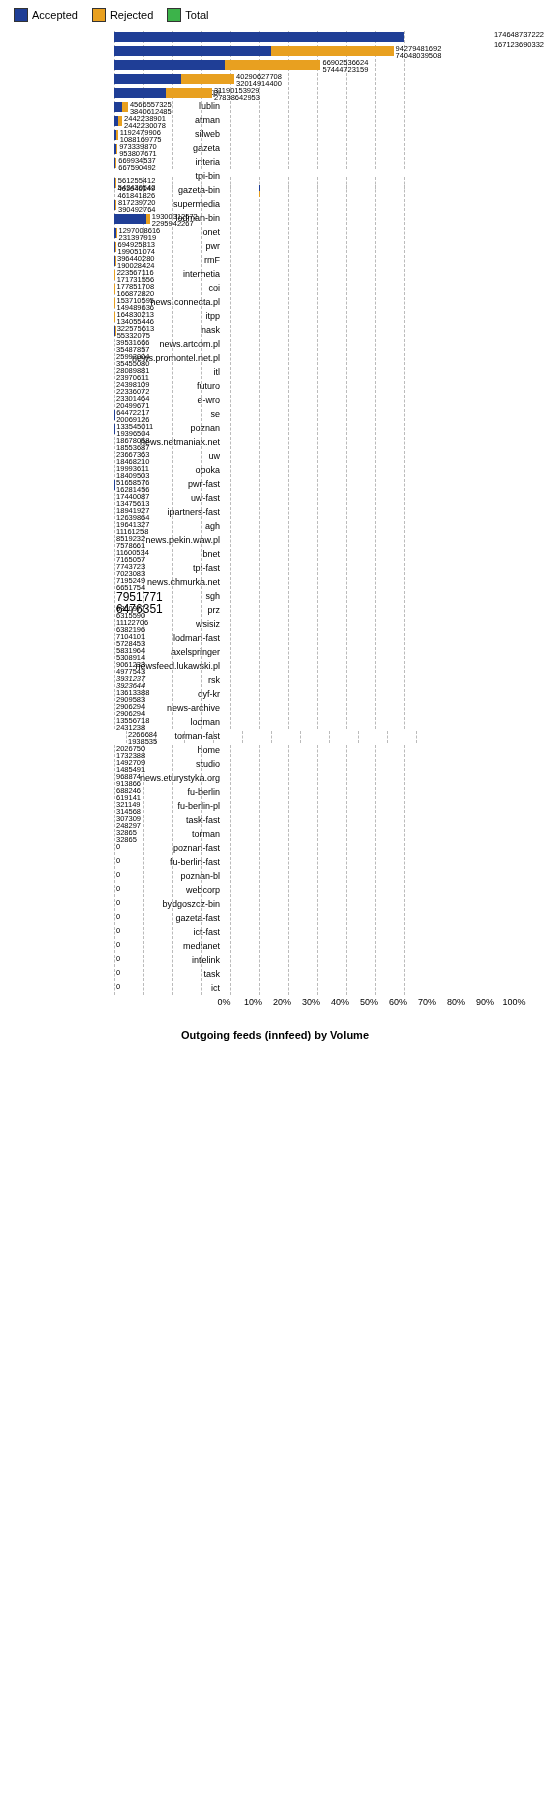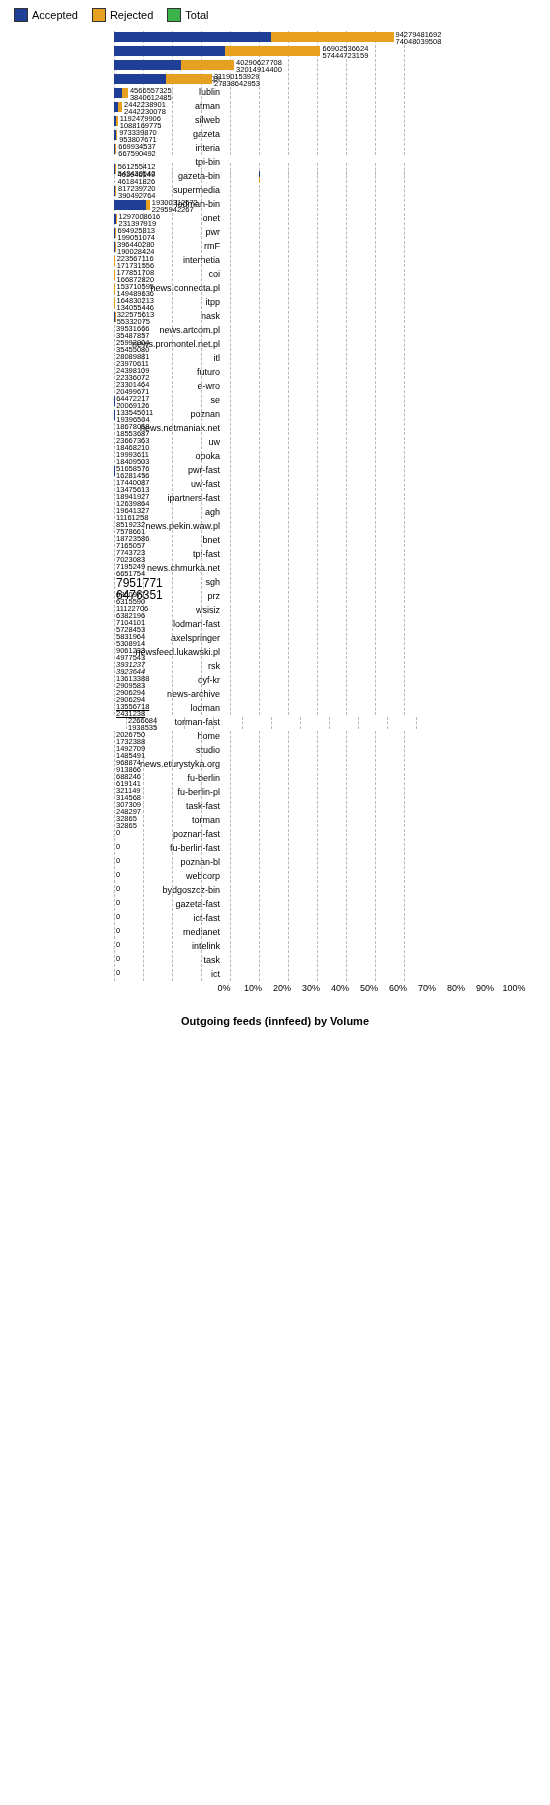--- a/index.html
+++ b/index.html
@@ -106,20 +106,41 @@
         <span>Rejected</span>
       </div>
       <div class="legend-item">
         <div class="legend-box" style="background:#3cb34a"></div>
         <span>Total</span>
       </div>
     </div>
   <div class="chart-area">
     <div class="rows-wrapper">
 
+    <div class="row" style="position: relative;">
+          <span class="row-label">atman-bin</span>
+          <div class="bar-section" style="position: relative; width: 290px;">
+            <div style="position: absolute; left: 0px; top: 0px; bottom: 0px; width: 1px; border-right: 1px dashed rgb(187, 187, 187); z-index: 0;"></div>
+            <div style="position: absolute; left: 29px; top: 0px; bottom: 0px; width: 1px; border-right: 1px dashed rgb(187, 187, 187); z-index: 0;"></div>
+            <div style="position: absolute; left: 58px; top: 0px; bottom: 0px; width: 1px; border-right: 1px dashed rgb(187, 187, 187); z-index: 0;"></div>
+            <div style="position: absolute; left: 87px; top: 0px; bottom: 0px; width: 1px; border-right: 1px dashed rgb(187, 187, 187); z-index: 0;"></div>
+            <div style="position: absolute; left: 116px; top: 0px; bottom: 0px; width: 1px; border-right: 1px dashed rgb(187, 187, 187); z-index: 0;"></div>
+            <div style="position: absolute; left: 145px; top: 0px; bottom: 0px; width: 1px; border-right: 1px dashed rgb(187, 187, 187); z-index: 0;"></div>
+            <div style="position: absolute; left: 174px; top: 0px; bottom: 0px; width: 1px; border-right: 1px dashed rgb(187, 187, 187); z-index: 0;"></div>
+            <div style="position: absolute; left: 203px; top: 0px; bottom: 0px; width: 1px; border-right: 1px dashed rgb(187, 187, 187); z-index: 0;"></div>
+            <div style="position: absolute; left: 232px; top: 0px; bottom: 0px; width: 1px; border-right: 1px dashed rgb(187, 187, 187); z-index: 0;"></div>
+            <div style="position: absolute; left: 261px; top: 0px; bottom: 0px; width: 1px; border-right: 1px dashed rgb(187, 187, 187); z-index: 0;"></div>
+            <div style="position: absolute; left: 290px; top: 0px; bottom: 0px; width: 1px; border-right: 1px dashed rgb(187, 187, 187); z-index: 0;"></div>
+            <div class="bar-accepted" style="width: 290px; position: relative; z-index: 1;"></div>
+          </div>
+          <div style="position: absolute; right: -88px; top: 0px; font-size: 7.5px; line-height: 1.3; white-space: nowrap;">
+            <div>174648737222</div>
+            <div>167123690332</div>
+          </div>
+        </div>
         <div class="row">
           <span class="row-label">astercity</span>
           <div class="bar-section" style="position: relative; width: 290px;">
             <div style="position: absolute; left: 0px; top: 0px; bottom: 0px; width: 1px; border-right: 1px dashed rgb(187, 187, 187); z-index: 0;"></div>
             <div style="position: absolute; left: 29px; top: 0px; bottom: 0px; width: 1px; border-right: 1px dashed rgb(187, 187, 187); z-index: 0;"></div>
             <div style="position: absolute; left: 58px; top: 0px; bottom: 0px; width: 1px; border-right: 1px dashed rgb(187, 187, 187); z-index: 0;"></div>
             <div style="position: absolute; left: 87px; top: 0px; bottom: 0px; width: 1px; border-right: 1px dashed rgb(187, 187, 187); z-index: 0;"></div>
             <div style="position: absolute; left: 116px; top: 0px; bottom: 0px; width: 1px; border-right: 1px dashed rgb(187, 187, 187); z-index: 0;"></div>
             <div style="position: absolute; left: 145px; top: 0px; bottom: 0px; width: 1px; border-right: 1px dashed rgb(187, 187, 187); z-index: 0;"></div>
             <div style="position: absolute; left: 174px; top: 0px; bottom: 0px; width: 1px; border-right: 1px dashed rgb(187, 187, 187); z-index: 0;"></div>
@@ -915,21 +936,21 @@
             <div style="position: absolute; left: 116px; top: 0px; bottom: 0px; width: 1px; border-right: 1px dashed rgb(187, 187, 187); z-index: 0;"></div>
             <div style="position: absolute; left: 145px; top: 0px; bottom: 0px; width: 1px; border-right: 1px dashed rgb(187, 187, 187); z-index: 0;"></div>
             <div style="position: absolute; left: 174px; top: 0px; bottom: 0px; width: 1px; border-right: 1px dashed rgb(187, 187, 187); z-index: 0;"></div>
             <div style="position: absolute; left: 203px; top: 0px; bottom: 0px; width: 1px; border-right: 1px dashed rgb(187, 187, 187); z-index: 0;"></div>
             <div style="position: absolute; left: 232px; top: 0px; bottom: 0px; width: 1px; border-right: 1px dashed rgb(187, 187, 187); z-index: 0;"></div>
             <div style="position: absolute; left: 261px; top: 0px; bottom: 0px; width: 1px; border-right: 1px dashed rgb(187, 187, 187); z-index: 0;"></div>
             <div style="position: absolute; left: 290px; top: 0px; bottom: 0px; width: 1px; border-right: 1px dashed rgb(187, 187, 187); z-index: 0;"></div>
             <div class="bar-accepted" style="width: 0.0216168px; position: relative; z-index: 1;"></div>
             <div class="bar-rejected" style="width: 0.0118974px; position: relative; z-index: 1;"></div>
             <div style="position: absolute; left: 2.03351px; top: 0px; font-size: 7.5px; white-space: nowrap; z-index: 2; line-height: 1;">
-              <div>18723586</div>
+              <div>11600534</div>
               <div>7165057</div>
             </div>
           </div>
         </div>
         <div class="row">
           <span class="row-label">tpi-fast</span>
           <div class="bar-section" style="position: relative; width: 290px;">
             <div style="position: absolute; left: 0px; top: 0px; bottom: 0px; width: 1px; border-right: 1px dashed rgb(187, 187, 187); z-index: 0;"></div>
             <div style="position: absolute; left: 29px; top: 0px; bottom: 0px; width: 1px; border-right: 1px dashed rgb(187, 187, 187); z-index: 0;"></div>
             <div style="position: absolute; left: 58px; top: 0px; bottom: 0px; width: 1px; border-right: 1px dashed rgb(187, 187, 187); z-index: 0;"></div>
@@ -1178,21 +1199,21 @@
             <div style="position: absolute; left: 87px; top: 0px; bottom: 0px; width: 1px; border-right: 1px dashed rgb(187, 187, 187); z-index: 0;"></div>
             <div style="position: absolute; left: 116px; top: 0px; bottom: 0px; width: 1px; border-right: 1px dashed rgb(187, 187, 187); z-index: 0;"></div>
             <div style="position: absolute; left: 145px; top: 0px; bottom: 0px; width: 1px; border-right: 1px dashed rgb(187, 187, 187); z-index: 0;"></div>
             <div style="position: absolute; left: 174px; top: 0px; bottom: 0px; width: 1px; border-right: 1px dashed rgb(187, 187, 187); z-index: 0;"></div>
             <div style="position: absolute; left: 203px; top: 0px; bottom: 0px; width: 1px; border-right: 1px dashed rgb(187, 187, 187); z-index: 0;"></div>
             <div style="position: absolute; left: 232px; top: 0px; bottom: 0px; width: 1px; border-right: 1px dashed rgb(187, 187, 187); z-index: 0;"></div>
             <div style="position: absolute; left: 261px; top: 0px; bottom: 0px; width: 1px; border-right: 1px dashed rgb(187, 187, 187); z-index: 0;"></div>
             <div style="position: absolute; left: 290px; top: 0px; bottom: 0px; width: 1px; border-right: 1px dashed rgb(187, 187, 187); z-index: 0;"></div>
             <div class="bar-accepted" style="width: 0.0225106px; position: relative; z-index: 1;"></div>
             <div class="bar-rejected" style="width: 0.004037px; position: relative; z-index: 1;"></div>
-            <div style="position: absolute; left: 2.02655px; top: 0px; font-size: 7.5px; white-space: nowrap; z-index: 2; line-height: 1; text-decoration: underline;">
+            <div style="position: absolute; left: 2.02655px; top: 0px; font-size: 7.5px; white-space: nowrap; z-index: 2; line-height: 1;">
               <div>13556718</div>
               <div>2431238</div>
             </div>
           </div>
         </div>
         <div class="row">
           <span class="row-label">torman-fast</span>
           <div class="bar-section" style="position: relative; width: 290px; margin-left: 12px;">
             <div style="position: absolute; left: 0px; top: 0px; bottom: 0px; width: 1px; border-right: 1px dashed rgb(187, 187, 187); z-index: 0;"></div>
             <div style="position: absolute; left: 29px; top: 0px; bottom: 0px; width: 1px; border-right: 1px dashed rgb(187, 187, 187); z-index: 0;"></div>

